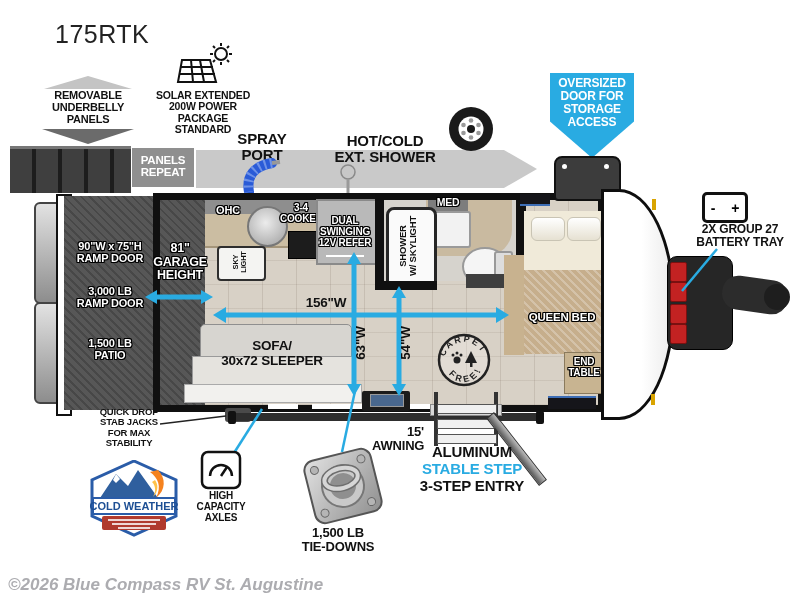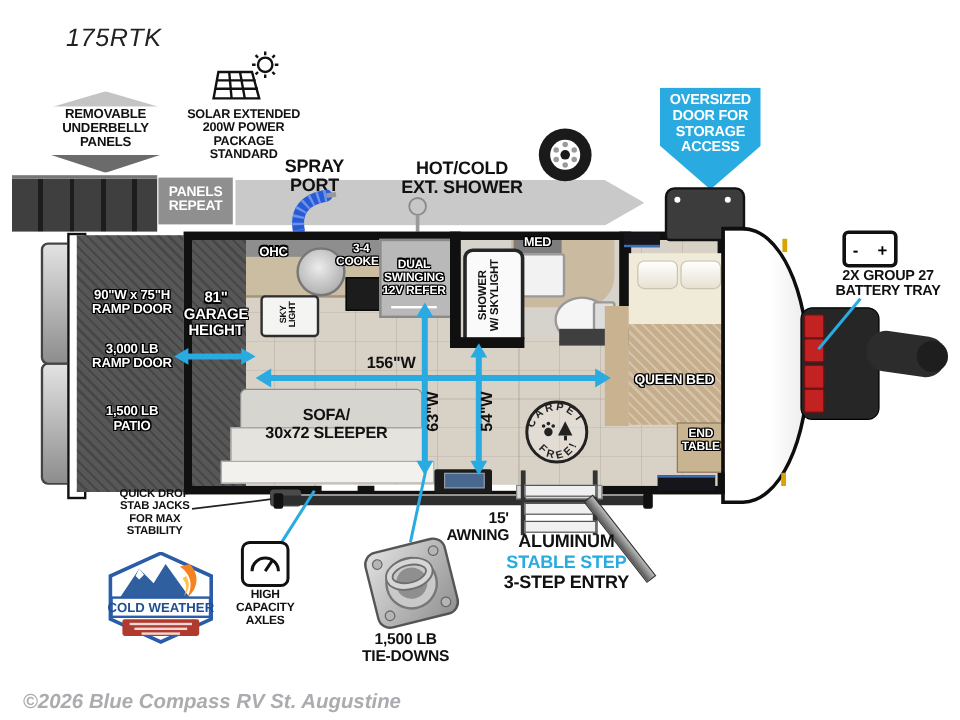--- a/index.html
+++ b/index.html
@@ -13,21 +13,21 @@
         background-image:repeating-linear-gradient(90deg,rgba(120,105,90,.18) 0 1px,transparent 1px 34px),
                          repeating-linear-gradient(0deg,rgba(120,105,90,.13) 0 1px,transparent 1px 24px);}
   .mat{background:#575757;background-image:repeating-linear-gradient(45deg,rgba(0,0,0,.18) 0 2px,transparent 2px 6px);}
   svg{display:block;}
 </style>
 </head>
 <body>
 
 <div id="canvas">
 
-  <div class="abs" style="left:55px;top:20px;font-size:21px;color:#222;letter-spacing:.5px;font-style:italic;">175RTK</div>
+  <div class="abs" style="left:55px;top:20px;font-size:25px;color:#222;letter-spacing:.5px;">175RTK</div>
 
   <div class="abs" style="left:44px;top:76px;width:88px;height:13px;background:#c4c4c4;clip-path:polygon(50% 0,100% 100%,0 100%);"></div>
   <div class="abs txt" style="left:36px;top:90px;width:104px;font-size:11px;">REMOVABLE
 UNDERBELLY
 PANELS</div>
   <div class="abs" style="left:42px;top:129px;width:92px;height:15px;background:#6b6b6b;clip-path:polygon(50% 100%,100% 0,0 0);"></div>
 
   <svg class="abs" style="left:176px;top:42px;" width="58" height="50" viewBox="0 0 58 50">
     <g stroke="#111" stroke-width="2" fill="none">
       <polygon points="6,18 34,18 40,40 2,40"></polygon>
@@ -290,15 +290,15 @@
   </svg>
   <div class="abs txt" style="left:296px;top:526px;width:84px;font-size:13px;">1,500 LB
 TIE-DOWNS</div>
 
   <div class="abs txt" style="left:372px;top:425px;width:52px;font-size:13px;text-align:right;">15' AWNING</div>
 
   <div class="abs txt" style="left:392px;top:461px;width:160px;font-size:15px;color:#29ABE2;">STABLE STEP</div>
   <div class="abs txt" style="left:392px;top:444px;width:160px;font-size:15px;">ALUMINUM</div>
   <div class="abs txt" style="left:392px;top:478px;width:160px;font-size:15px;">3-STEP ENTRY</div>
 
-  <div class="abs" style="left:19px;top:575px;font-size:17px;font-weight:bold;font-style:italic;color:#acacb0;">©2026 Blue Compass RV St. Augustine</div>
+  <div class="abs" style="left:8px;top:575px;font-size:17px;font-weight:bold;font-style:italic;color:#acacb0;">©2026 Blue Compass RV St. Augustine</div>
 
 </div>
 
 </body></html>

